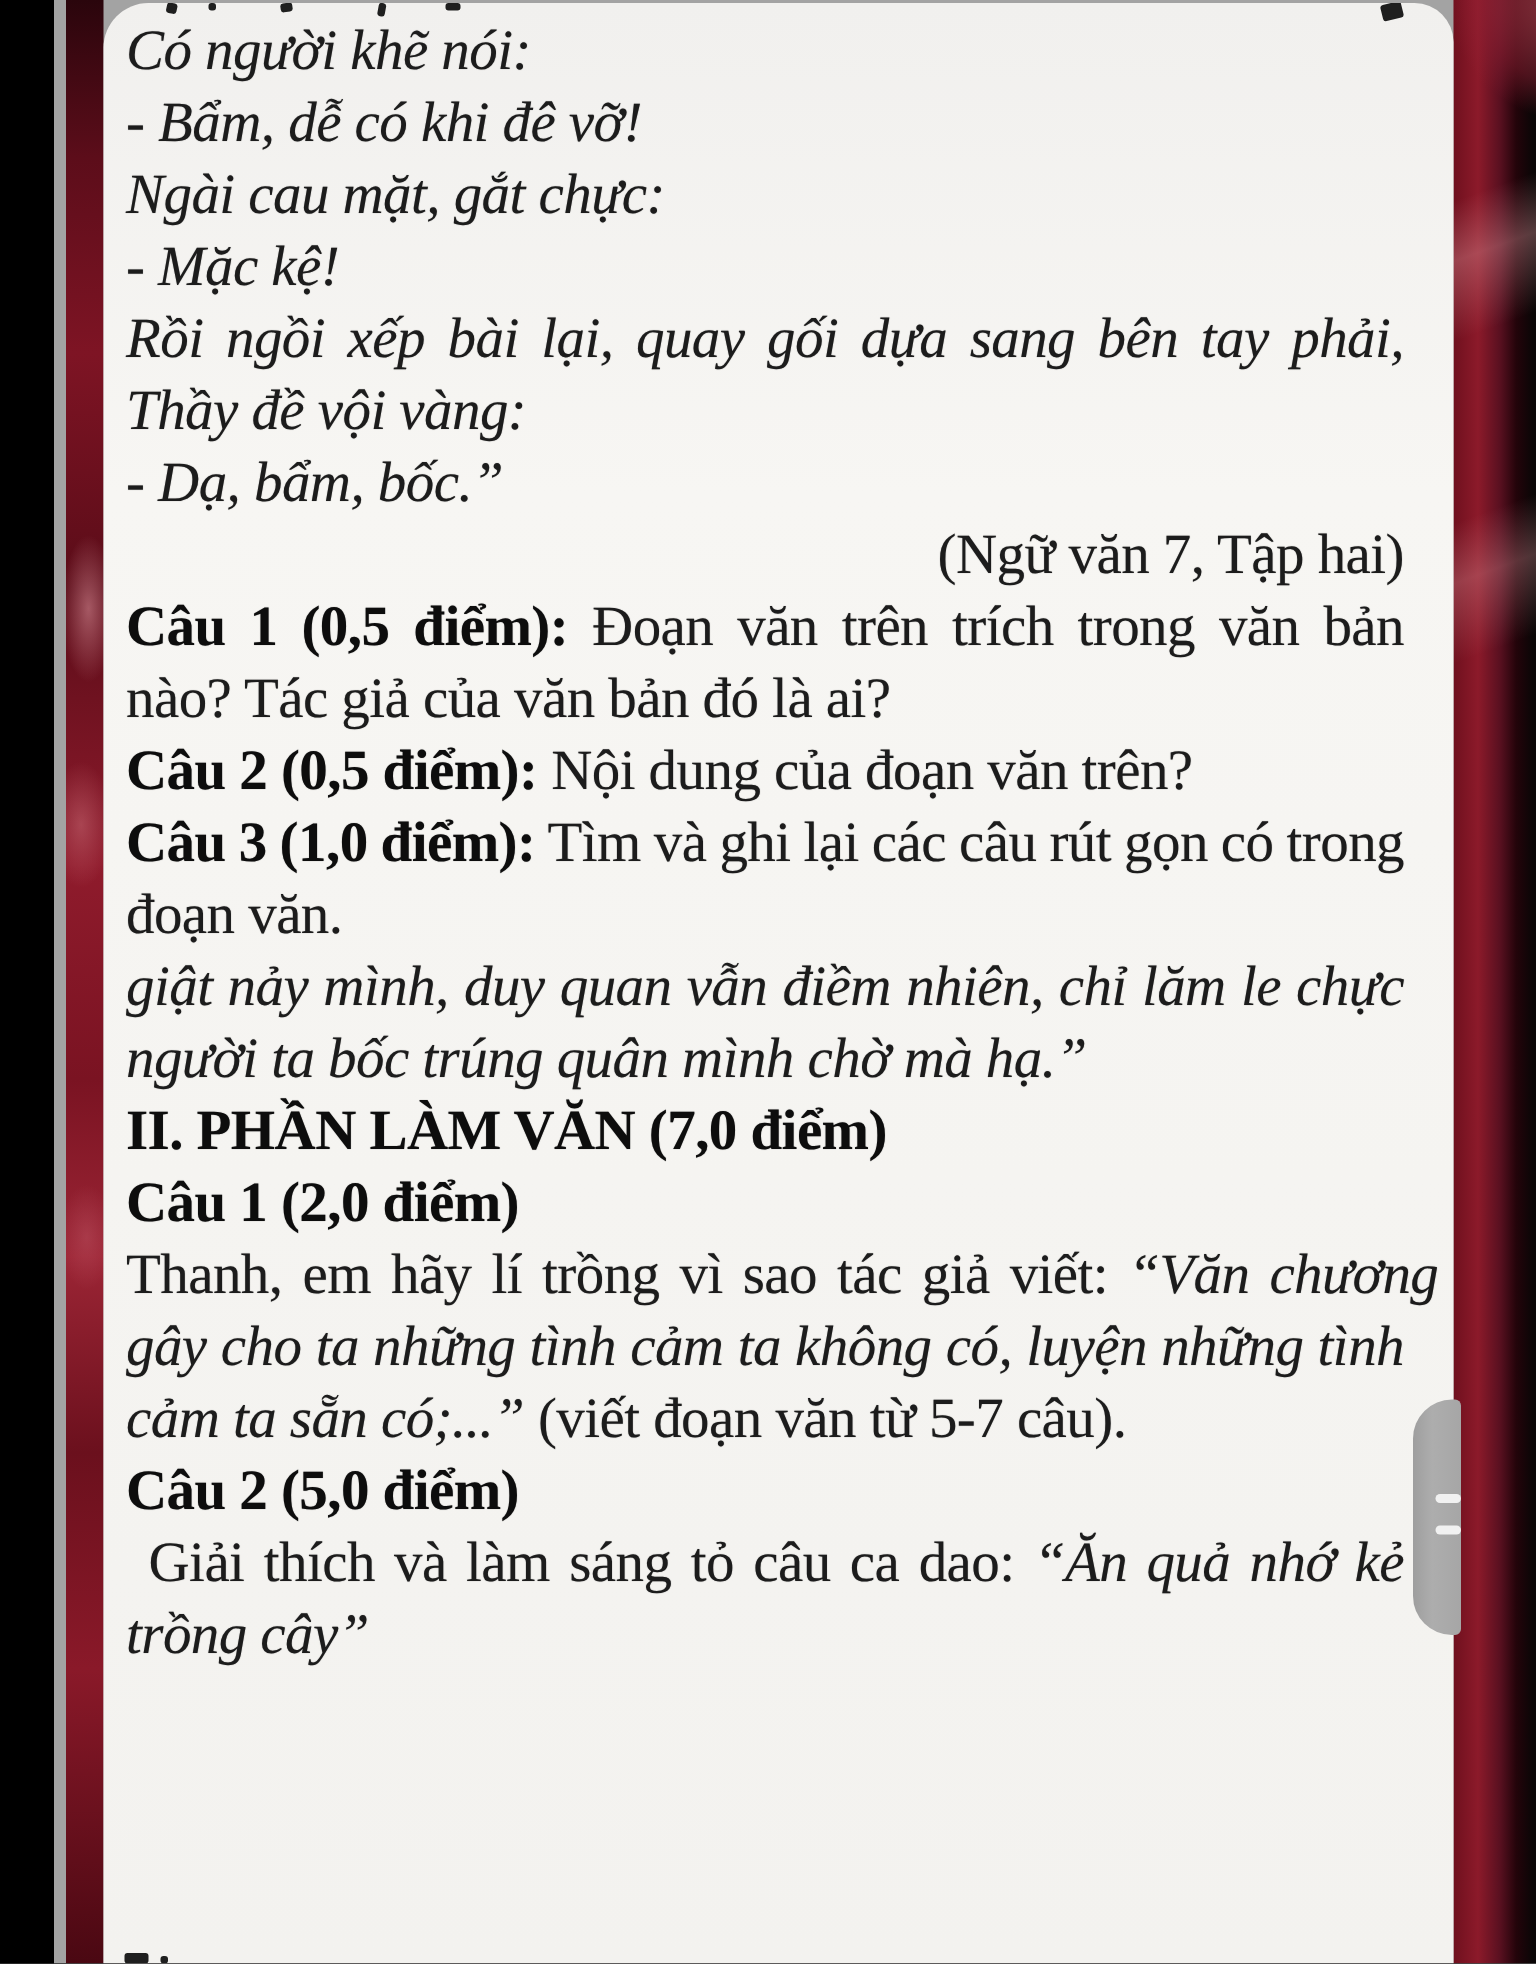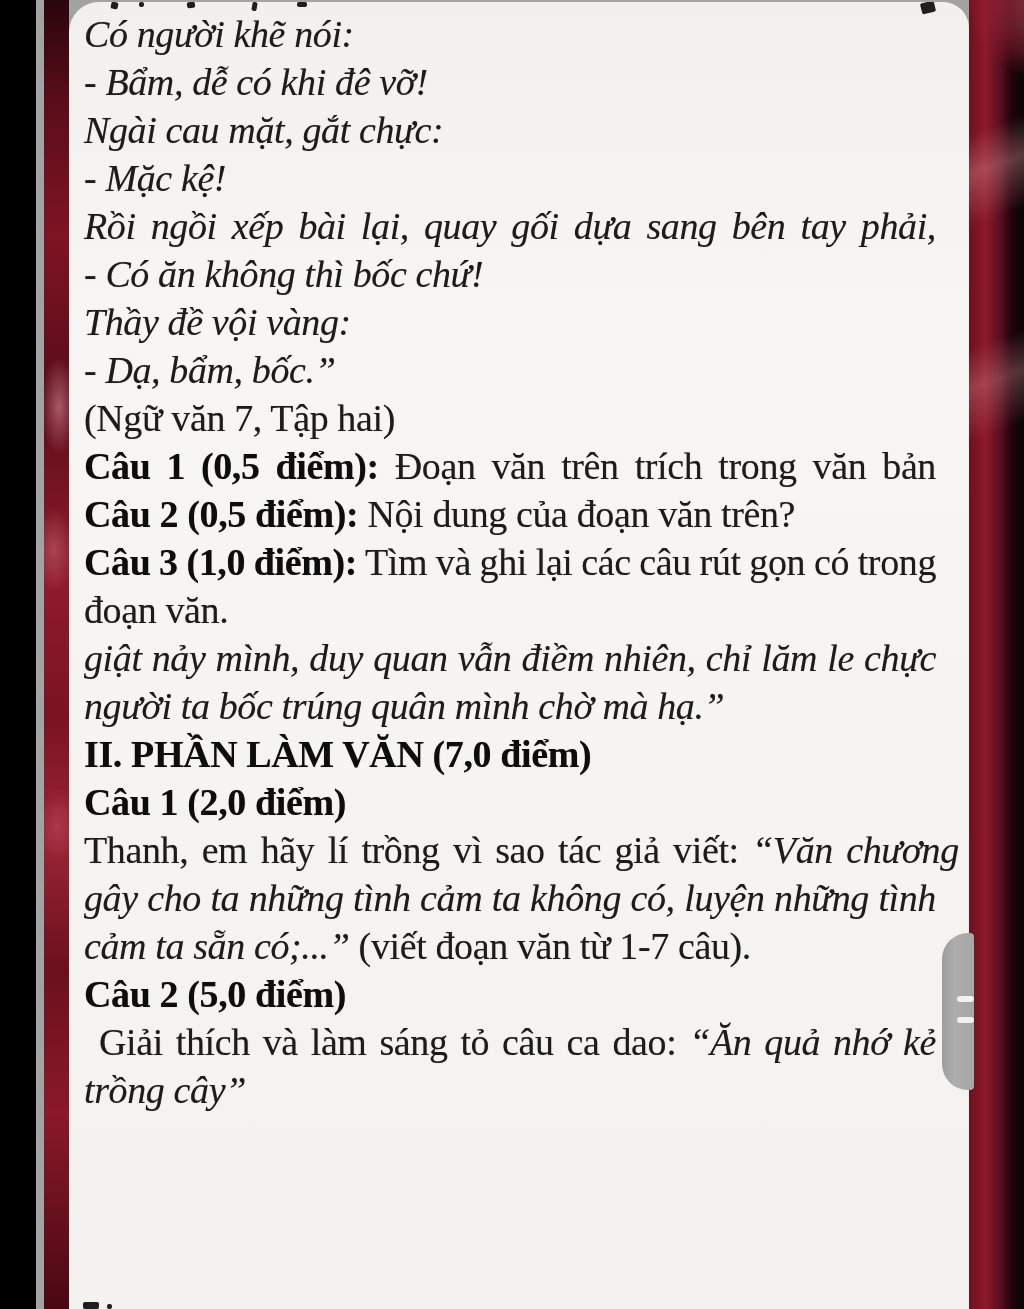--- a/index.html
+++ b/index.html
@@ -38,22 +38,22 @@
     position:absolute;left:0;top:0;width:900px;height:1307px;
     padding:8px 33px 0 15px;box-sizing:border-box;
   }
   .line{
     height:48px;line-height:48px;font-size:38px;
     white-space:nowrap;letter-spacing:-0.01em;
     text-shadow:0 0 .7px rgba(20,20,20,.45);
   }
   .line.indent{padding-left:15px;}
   .align-left{text-align:left;}
-  .align-right{}
-  .align-stretch{text-align:center;}
+  .align-right{text-align:right;}
+  .align-stretch{text-align:right;}
   .seg-bold{font-weight:bold;color:#0d0d0d;}
   .seg-italic{font-style:italic;}
   .seg-regular{}
   
   .frag{position:absolute;background:#1f1f1f;border-radius:2px;}
   
   #handle{
     position:absolute;left:906px;top:933px;width:32px;height:157px;
     background:linear-gradient(90deg,#9e9e9e,#adadad 40%,#a6a6a6);
     border-radius:26px 4px 4px 26px;
@@ -82,35 +82,35 @@
       <div class="frag" style="left:228px;top:0;width:10px;height:5px;"></div>
       <div class="frag" style="left:852px;top:0;width:14px;height:11px;transform:rotate(-14deg);"></div>
     </div>
 
     <div id="lines">
         <div class="line align-left"><span class="linetext"><span class="seg-italic">Có người khẽ nói:</span></span></div>
         <div class="line align-left"><span class="linetext"><span class="seg-italic">- Bẩm, dễ có khi đê vỡ!</span></span></div>
         <div class="line align-left"><span class="linetext"><span class="seg-italic">Ngài cau mặt, gắt chực:</span></span></div>
         <div class="line align-left"><span class="linetext"><span class="seg-italic">- Mặc kệ!</span></span></div>
         <div class="line align-stretch"><span class="linetext" style="word-spacing: 5.91903px;"><span class="seg-italic">Rồi ngồi xếp bài lại, quay gối dựa sang bên tay phải,</span></span></div>
-        <div class="line align-left"><span class="linetext"><span class="seg-italic">- Có ăn không thì bốc chứ!</span></span></div>
         <div class="line align-left"><span class="linetext"><span class="seg-italic">Thầy đề vội vàng:</span></span></div>
         <div class="line align-left"><span class="linetext"><span class="seg-italic">- Dạ, bẩm, bốc.”</span></span></div>
         <div class="line align-right"><span class="linetext"><span class="seg-regular">(Ngữ văn 7, Tập hai)</span></span></div>
         <div class="line align-stretch"><span class="linetext" style="word-spacing: 6.82812px;"><span class="seg-bold">Câu 1 (0,5 điểm):</span><span class="seg-regular"> Đoạn văn trên trích trong văn bản</span></span></div>
+        <div class="line align-left"><span class="linetext"><span class="seg-regular">nào? Tác giả của văn bản đó là ai?</span></span></div>
         <div class="line align-left"><span class="linetext"><span class="seg-bold">Câu 2 (0,5 điểm):</span><span class="seg-regular"> Nội dung của đoạn văn trên?</span></span></div>
         <div class="line align-stretch"><span class="linetext" style="word-spacing: -0.44351px;"><span class="seg-bold">Câu 3 (1,0 điểm):</span><span class="seg-regular"> Tìm và ghi lại các câu rút gọn có trong</span></span></div>
         <div class="line align-left"><span class="linetext"><span class="seg-regular">đoạn văn.</span></span></div>
         <div class="line align-stretch"><span class="linetext" style="word-spacing: 1.0071px;"><span class="seg-italic">giật nảy mình, duy quan vẫn điềm nhiên, chỉ lăm le chực</span></span></div>
         <div class="line align-left"><span class="linetext"><span class="seg-italic">người ta bốc trúng quân mình chờ mà hạ.”</span></span></div>
         <div class="line align-left"><span class="linetext"><span class="seg-bold">II. PHẦN LÀM VĂN (7,0 điểm)</span></span></div>
         <div class="line align-left"><span class="linetext"><span class="seg-bold">Câu 1 (2,0 điểm)</span></span></div>
         <div class="line align-stretch"><span class="linetext" style="word-spacing: 4.21449px;"><span class="seg-regular">Thanh, em hãy lí trồng vì sao tác giả viết: </span><span class="seg-italic">“Văn chương</span></span></div>
         <div class="line align-stretch"><span class="linetext" style="word-spacing: 0.366477px;"><span class="seg-italic">gây cho ta những tình cảm ta không có, luyện những tình</span></span></div>
-        <div class="line align-left"><span class="linetext"><span class="seg-italic">cảm ta sẵn có;...”</span><span class="seg-regular"> (viết đoạn văn từ 1-7 câu).</span></span></div>
+        <div class="line align-left"><span class="linetext"><span class="seg-italic">cảm ta sẵn có;...”</span><span class="seg-regular"> (viết đoạn văn từ 5-7 câu).</span></span></div>
         <div class="line align-left"><span class="linetext"><span class="seg-bold">Câu 2 (5,0 điểm)</span></span></div>
         <div class="line align-stretch indent"><span class="linetext" style="word-spacing: 3.7526px;"><span class="seg-regular">Giải thích và làm sáng tỏ câu ca dao: </span><span class="seg-italic">“Ăn quả nhớ kẻ</span></span></div>
         <div class="line align-left"><span class="linetext"><span class="seg-italic">trồng cây”</span></span></div>
       </div>
 
     <div>
       <div class="frag" style="left:14px;bottom:0;top:auto;width:16px;height:7px;position:absolute;"></div>
       <div class="frag" style="left:38px;bottom:0;top:auto;width:5px;height:5px;position:absolute;"></div>
     </div>
   </div>

